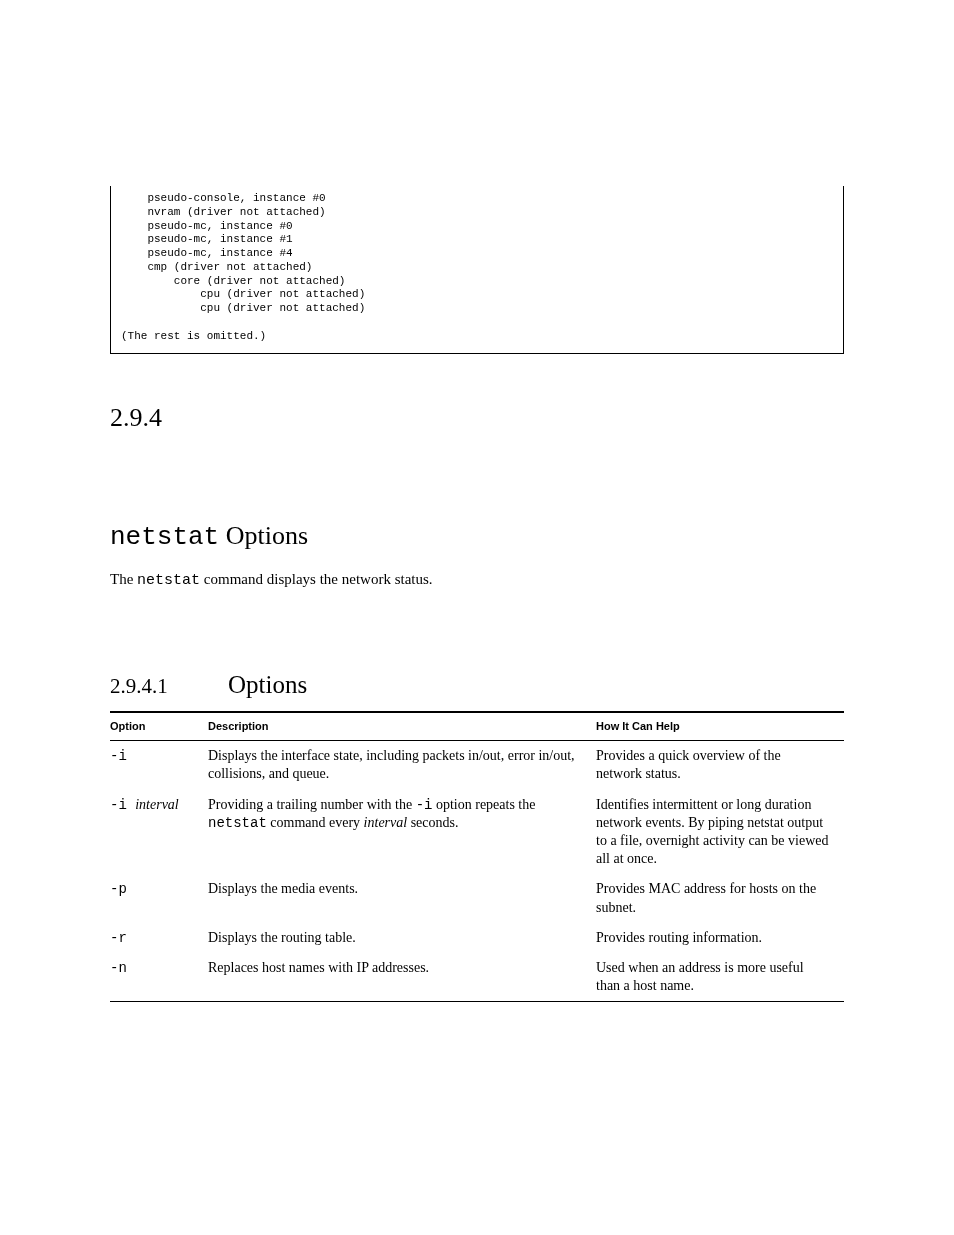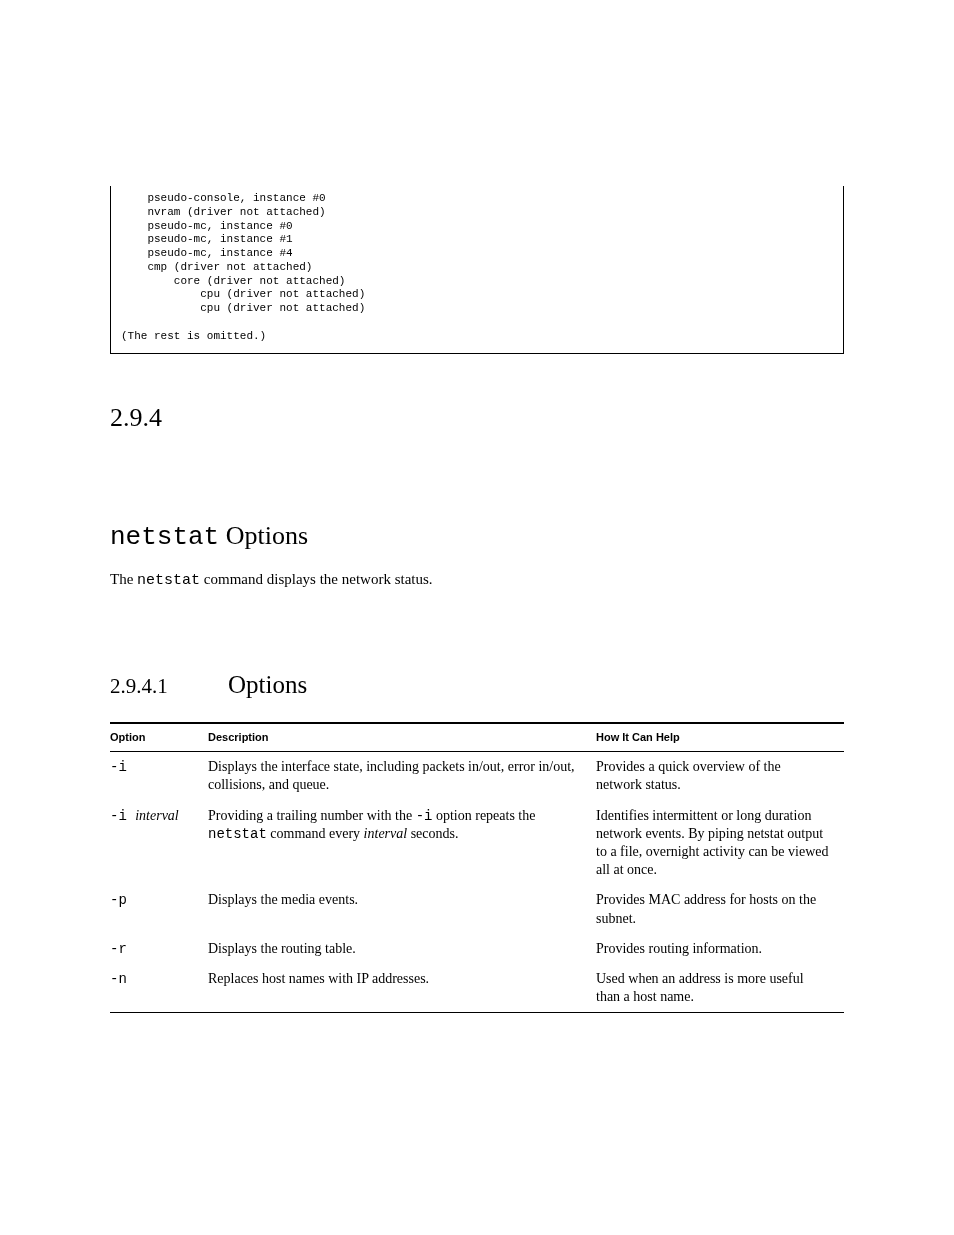--- a/index.html
+++ b/index.html
@@ -80,21 +80,21 @@
     font-size: 11px;
   }
   .table-caption .caption-text {
     font-family: Palatino, "Palatino Linotype", Georgia, serif;
     font-size: 14px;
     margin-left: 8px;
   }
   table.opts {
     width: 100%;
     border-collapse: collapse;
-    margin-top: 21px;
+    margin-top: 10px;
     border-top: 2px solid #000;
     border-bottom: 1px solid #000;
   }
   table.opts th {
     text-align: left;
     font-family: Arial, Helvetica, sans-serif;
     font-size: 11px;
     font-weight: bold;
     padding: 6px 8px 6px 0;
     border-bottom: 1px solid #000;

